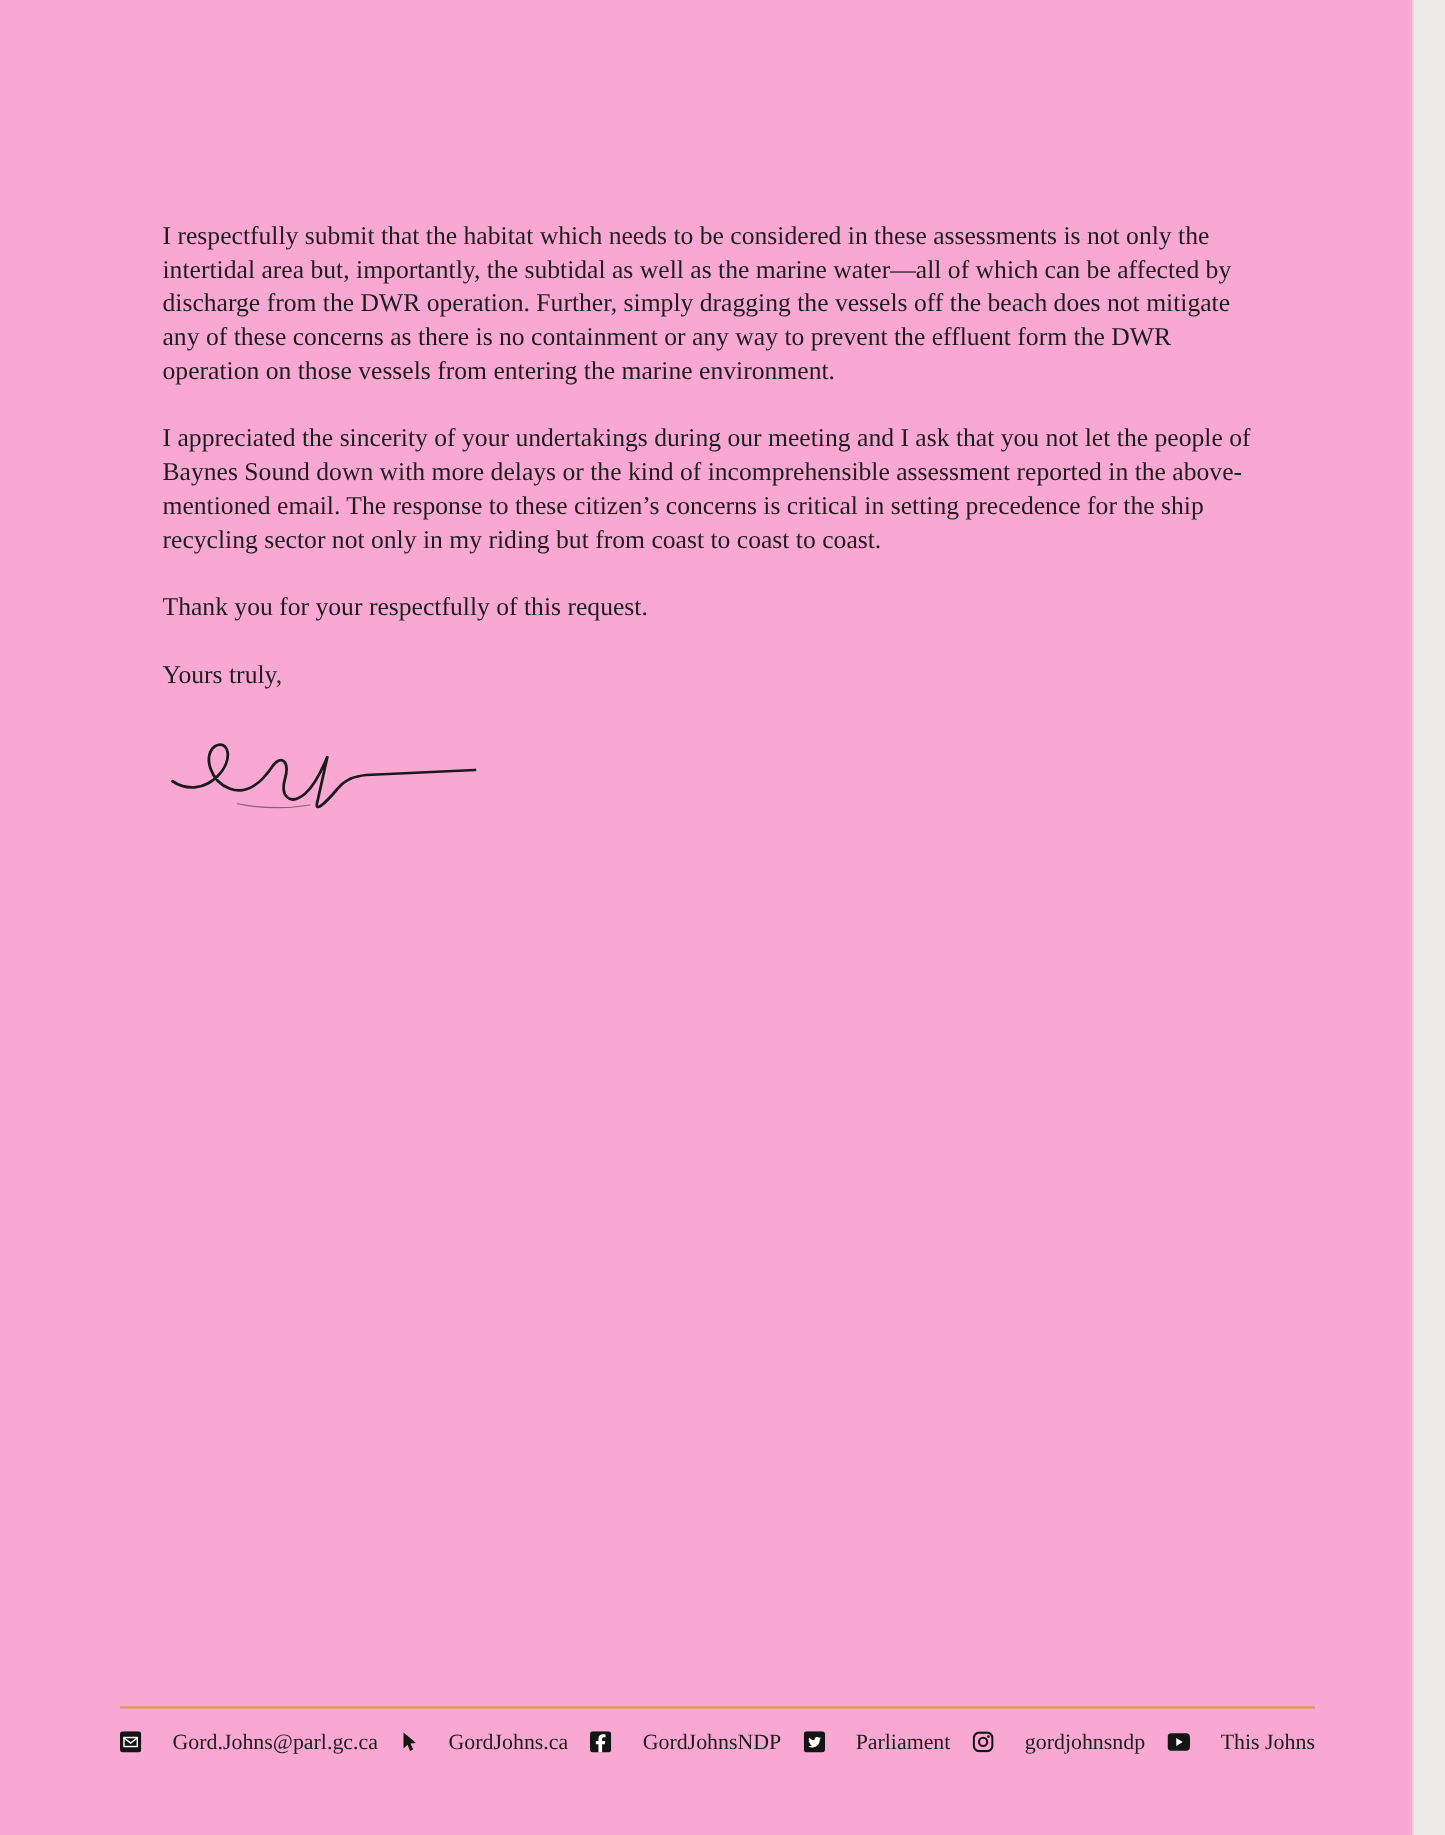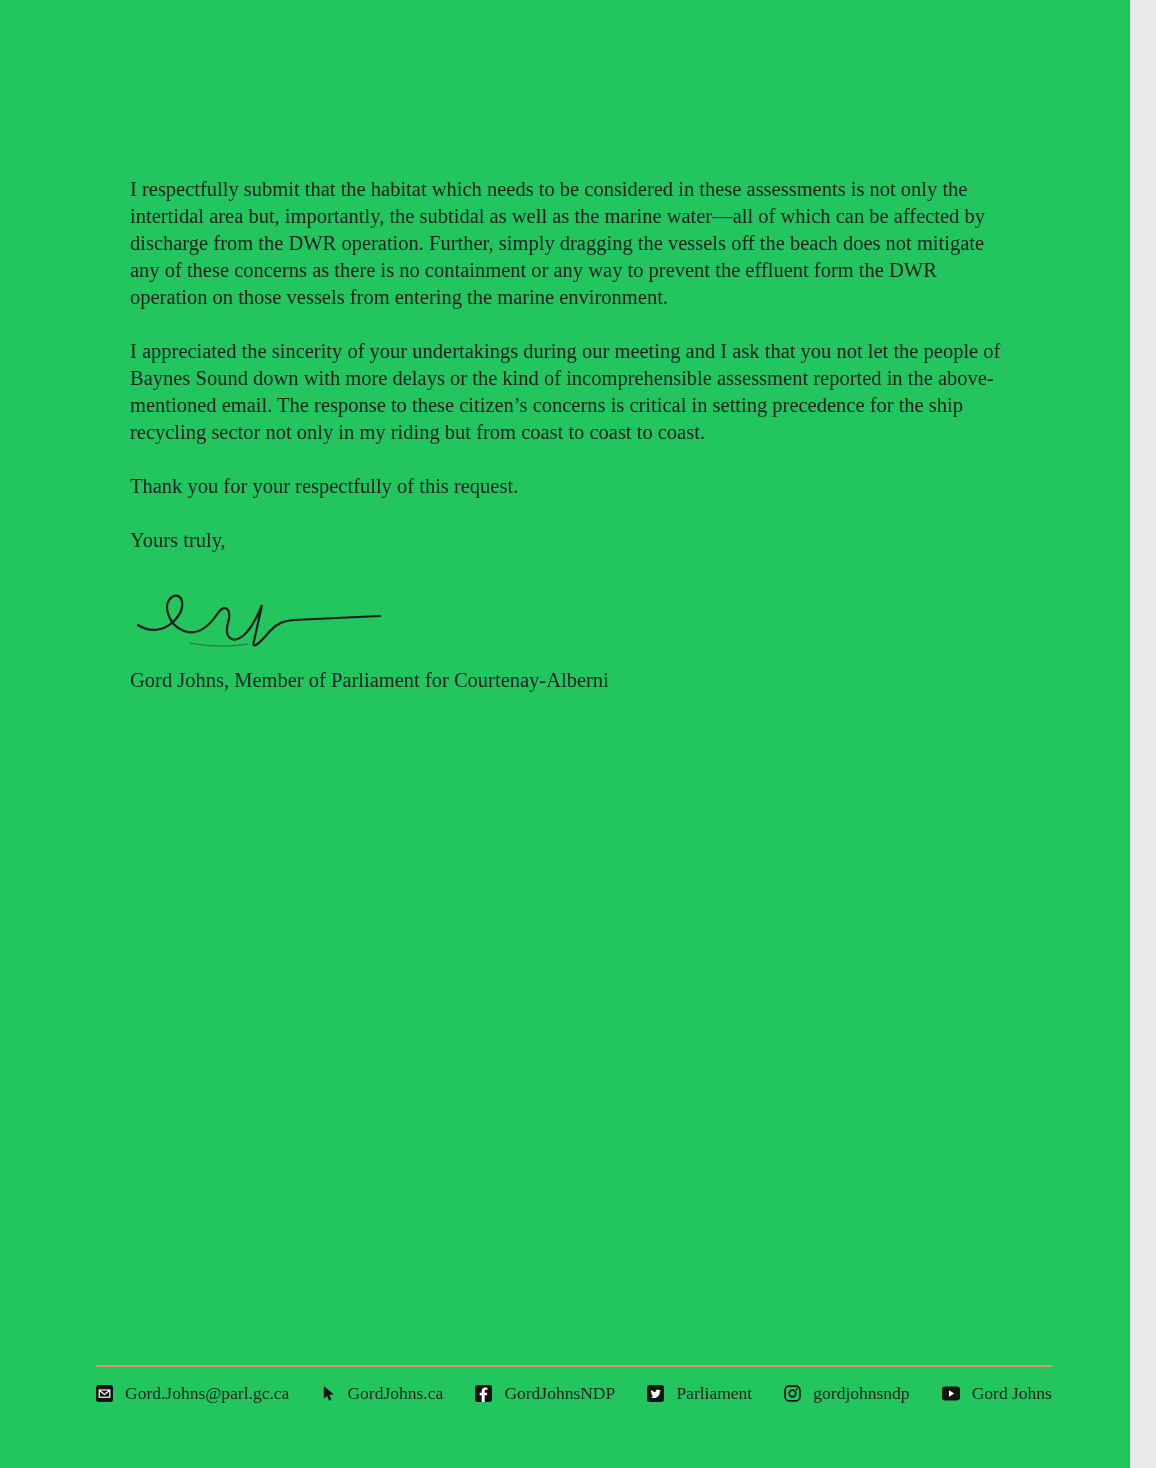--- a/index.html
+++ b/index.html
@@ -7,21 +7,21 @@
   body {
     position: relative;
     background: #fdfdfc;
     font-family: "Liberation Serif", serif;
     color: #1d1d1f;
     overflow: hidden;
   }
   .page {
     position: absolute;
     inset: 0;
-    background: #22c55e;
+    background: #f9a8d4;
   }
   .viewer-edge {
     position: absolute;
     top: 0; right: 0;
     width: 26px; height: 100%;
     background: #eceae8;
     border-left: 1px solid #dcdad8;
   }
   .content {
     position: absolute;
@@ -53,21 +53,21 @@
   .footer-items {
     display: flex;
     justify-content: space-between;
     align-items: center;
     font-size: 17.5px;
     color: #1d1d1f;
   }
   .footer-item {
     display: flex;
     align-items: center;
-    gap: 12px;
+    gap: 25px;
     cursor: pointer;
     white-space: nowrap;
     justify-content: flex-end;
   }
   .footer-item .icon { display: flex; align-items: center; }
 </style>
 </head>
 <body>
 
 <div class="page">
@@ -78,21 +78,20 @@
     <p>Thank you for your respectfully of this request.</p>
     <p>Yours truly,</p>
 
     <div class="signature-block">
       <svg width="260" height="70" viewBox="0 0 260 70">
         <path d="M8 44 C 20 52, 34 50, 44 40 C 58 26, 52 10, 42 16 C 32 23, 38 44, 54 50 C 68 55, 80 44, 88 32 C 95 22, 102 28, 98 42 C 94 56, 102 64, 114 54 C 122 47, 128 34, 132 24 L 124 60 C 121 70, 130 62, 140 50 C 147 42, 154 40, 163 39 L 250 35" fill="none" stroke="#1a1a1a" stroke-width="2.2" stroke-linecap="round"></path>
         <path d="M60 62 C 80 66, 100 66, 118 63" fill="none" stroke="#1a1a1a" stroke-width="1" stroke-linecap="round" opacity="0.5"></path>
       </svg>
     </div>
 
-    <p class="signoff-name">Gord Johns, Member of Parliament for Courtenay-Alberni</p>
   </div>
 
   <div class="footer">
     <div class="footer-rule" style="background: rgb(216, 154, 106);"></div>
     <div class="footer-items">
 
       <div class="footer-item">
         <span class="icon">
           <svg width="17" height="17" viewBox="0 0 16 16">
               <rect width="16" height="16" rx="2.5" fill="#141414"></rect>
@@ -143,20 +142,20 @@
         <span>gordjohnsndp</span>
       </div>
 
       <div class="footer-item">
         <span class="icon">
           <svg width="18" height="15" viewBox="0 0 18 14">
               <rect width="18" height="14" rx="3.2" fill="#141414"></rect>
               <path d="M7 3.8 L12.2 7 L7 10.2 Z" fill="#fff"></path>
             </svg>
         </span>
-        <span>Gord Johns</span>
+        <span>This Johns</span>
       </div>
 
     </div>
   </div>
 
   <div class="viewer-edge"></div>
 </div>
 
 </body></html>

